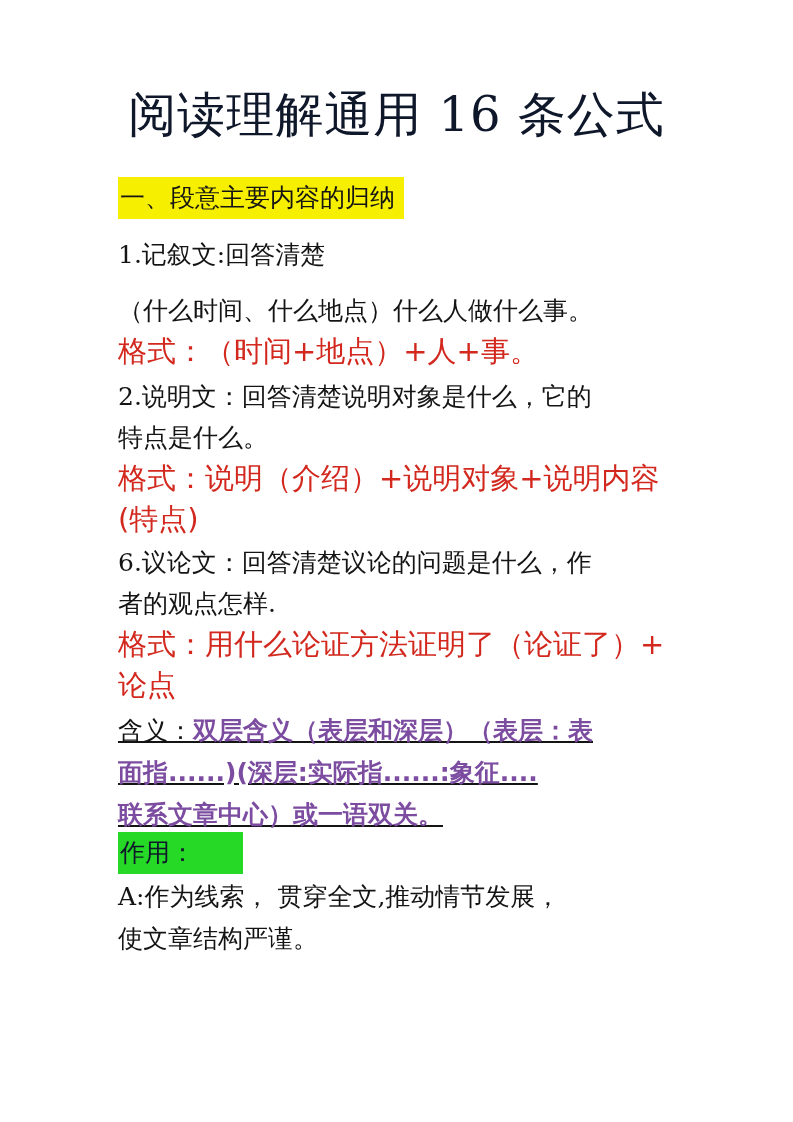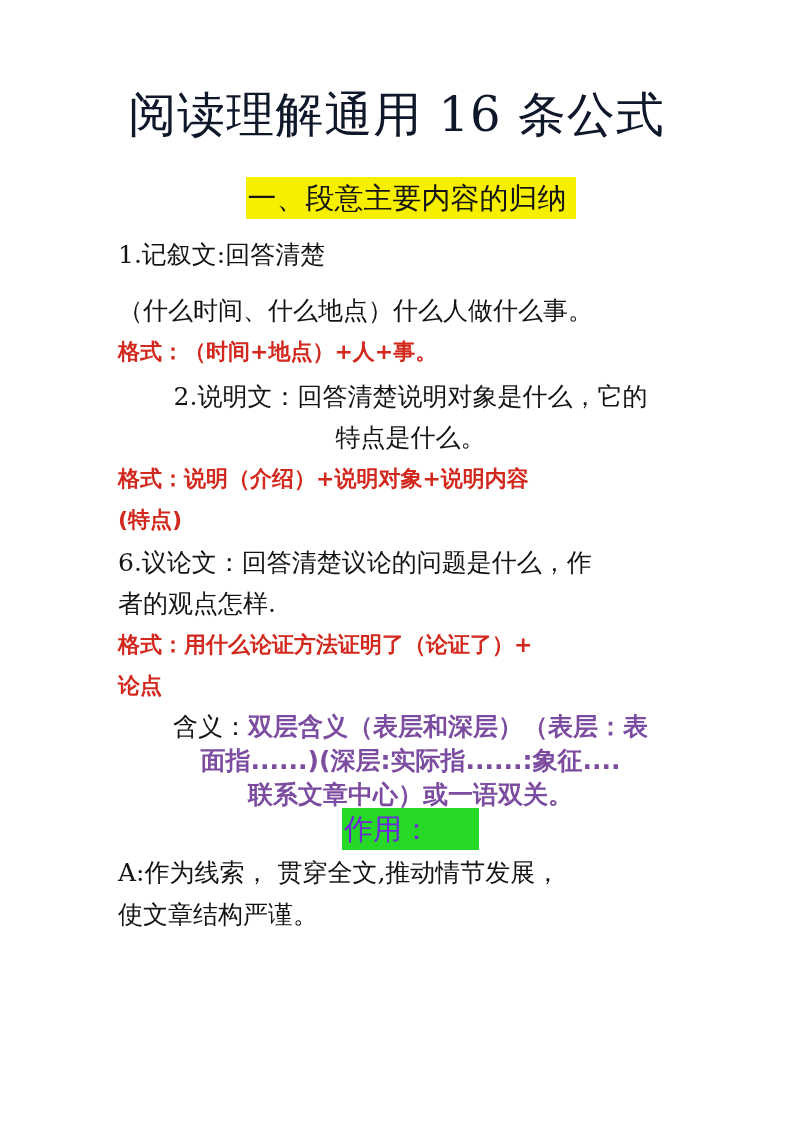--- a/index.html
+++ b/index.html
@@ -31,55 +31,54 @@
   }
   .body-line {
     margin: 0;
     font-size: 25px;
     line-height: 41px;
     color: #141414;
   }
   .pre { white-space: pre-line; }
   .red-format {
     margin: 0;
-    font-size: 22px;
+    font-size: 29px;
     line-height: 41px;
-    font-weight: 700;
+    font-weight: 400;
     color: #d2281e;
     font-family: "DejaVu Sans", "Liberation Sans", sans-serif;
   }
   .purple-text {
     font-weight: 700;
     color: #7b4ca0;
     font-family: "DejaVu Sans", "Liberation Sans", sans-serif;
   }
   .hl-heading {
     margin: 0;
-    font-size: 29px;
+    font-size: 25px;
     line-height: 42px;
-    text-align: center;
   }
   .hl-yellow {
     display: inline-block;
     background: #f7ef00;
     padding: 0 9px 0 2px;
     color: #141414;
   }
   .hl-green {
     display: inline-block;
     background: #26d926;
     padding: 0 48px 0 2px;
-    color: #6d28d9;
+    color: #0f172a;
   }
   .mt-h1   { margin-top: 33px; }
   .mt-15   { margin-top: 15px; }
-  .mt-4    { margin-top: 4px; text-align: center; }
+  .mt-4    { margin-top: 4px; }
   .mt-2    { margin-top: 2px; }
   .mt-neg4 { margin-top: -4px; }
-  .meaning-line { line-height: 34px; }
+  .meaning-line { line-height: 42px; text-decoration: underline; }
 </style>
 </head>
 <body>
 
 <div class="page">
 
   <h1 class="doc-title">阅读理解通用 16 条公式</h1>
 
   <div class="content">
 

